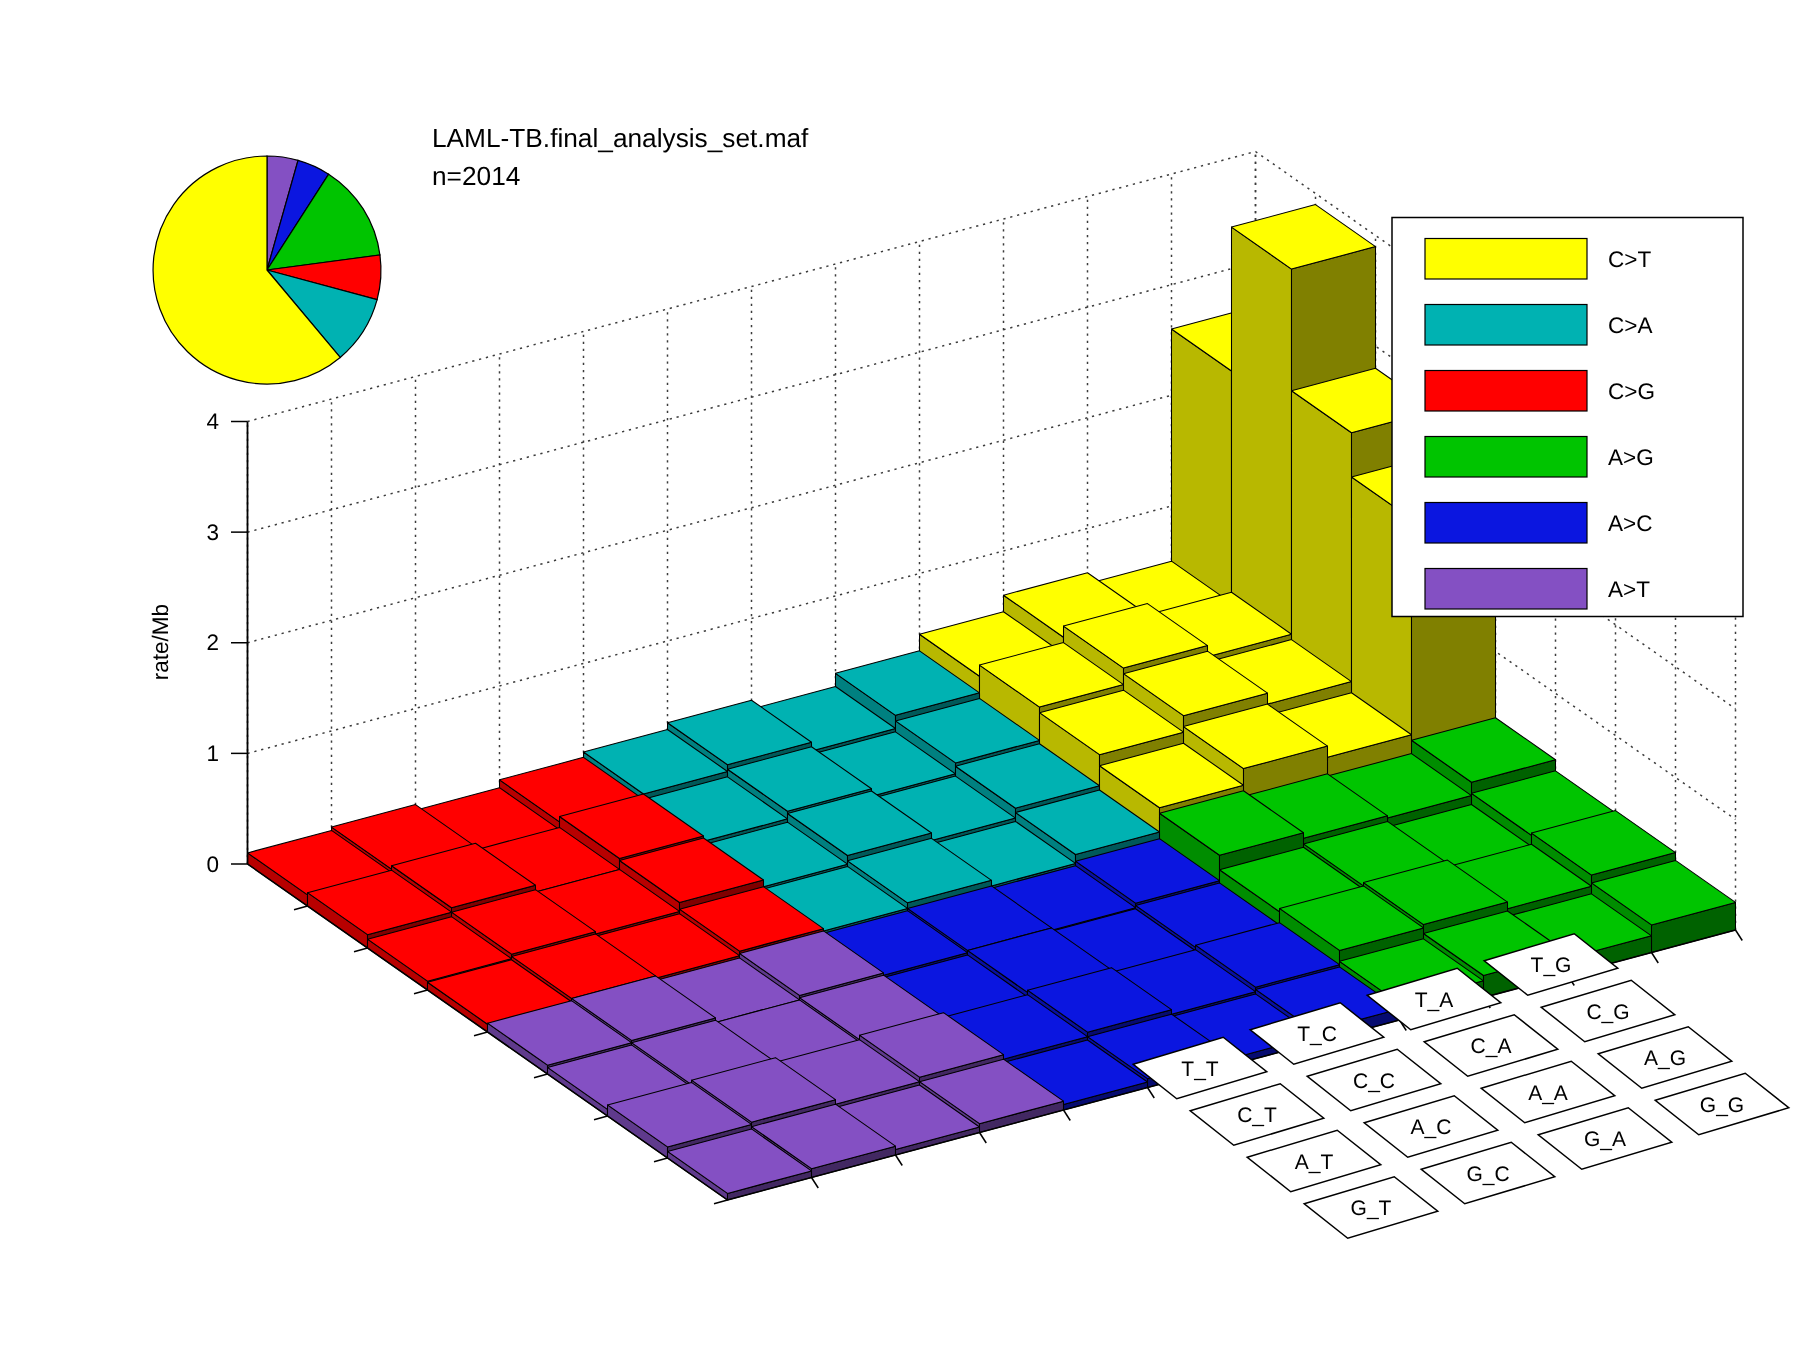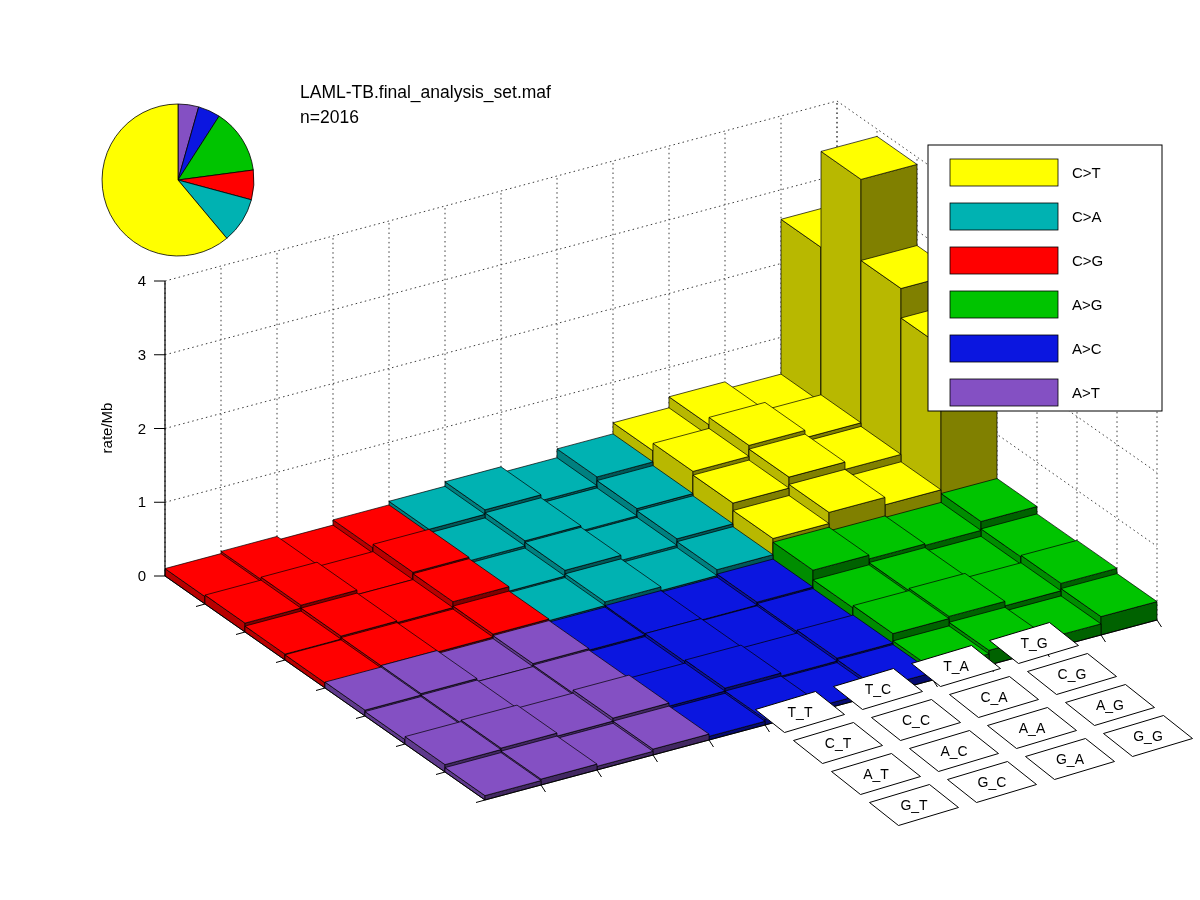--- a/index.html
+++ b/index.html
@@ -1,19 +1,19 @@
 <!DOCTYPE html>
 <html><head>
 <meta charset="utf-8">
 <style>
   html,body{margin:0;padding:0;background:#fff;}
   .figure-canvas{position:relative;width:1200px;height:900px;background:#ffffff;overflow:hidden;
     font-family:"Liberation Sans", sans-serif;}
   .figure-canvas svg{position:absolute;left:0;top:0;}
-  .plot-title{position:absolute;left:300px;top:80px;font-size:17.5px;color:#000;line-height:1.45;}
+  .plot-title{position:absolute;left:288px;top:80px;font-size:17.5px;color:#000;line-height:1.45;}
   svg text{font-family:"Liberation Sans", sans-serif;fill:#000;}
 </style>
 </head>
 <body>
 
 <div class="figure-canvas">
   <svg width="1200" height="900" viewBox="0 0 1200 900">
       <g>
         <polyline fill="none" stroke="#3c3c3c" stroke-width="1" stroke-dasharray="1.5 3.2" points="165.0,576.0 165.0,281.0"></polyline>
         <polyline fill="none" stroke="#3c3c3c" stroke-width="1" stroke-dasharray="1.5 3.2" points="221.0,561.0 221.0,266.0"></polyline>
@@ -630,15 +630,15 @@
           <text x="1072" y="354" font-size="15">A&gt;C</text>
         </g>
         <g>
           <rect x="950" y="379" width="108" height="27" fill="#8450c3" stroke="#000" stroke-width="0.8"></rect>
           <text x="1072" y="398" font-size="15">A&gt;T</text>
         </g>
       </g>
     </svg>
   <div class="plot-title">
     <div>LAML-TB.final_analysis_set.maf</div>
-    <div>n=2016</div>
+    <div>n=2014</div>
   </div>
 </div>
 
 </body></html>

